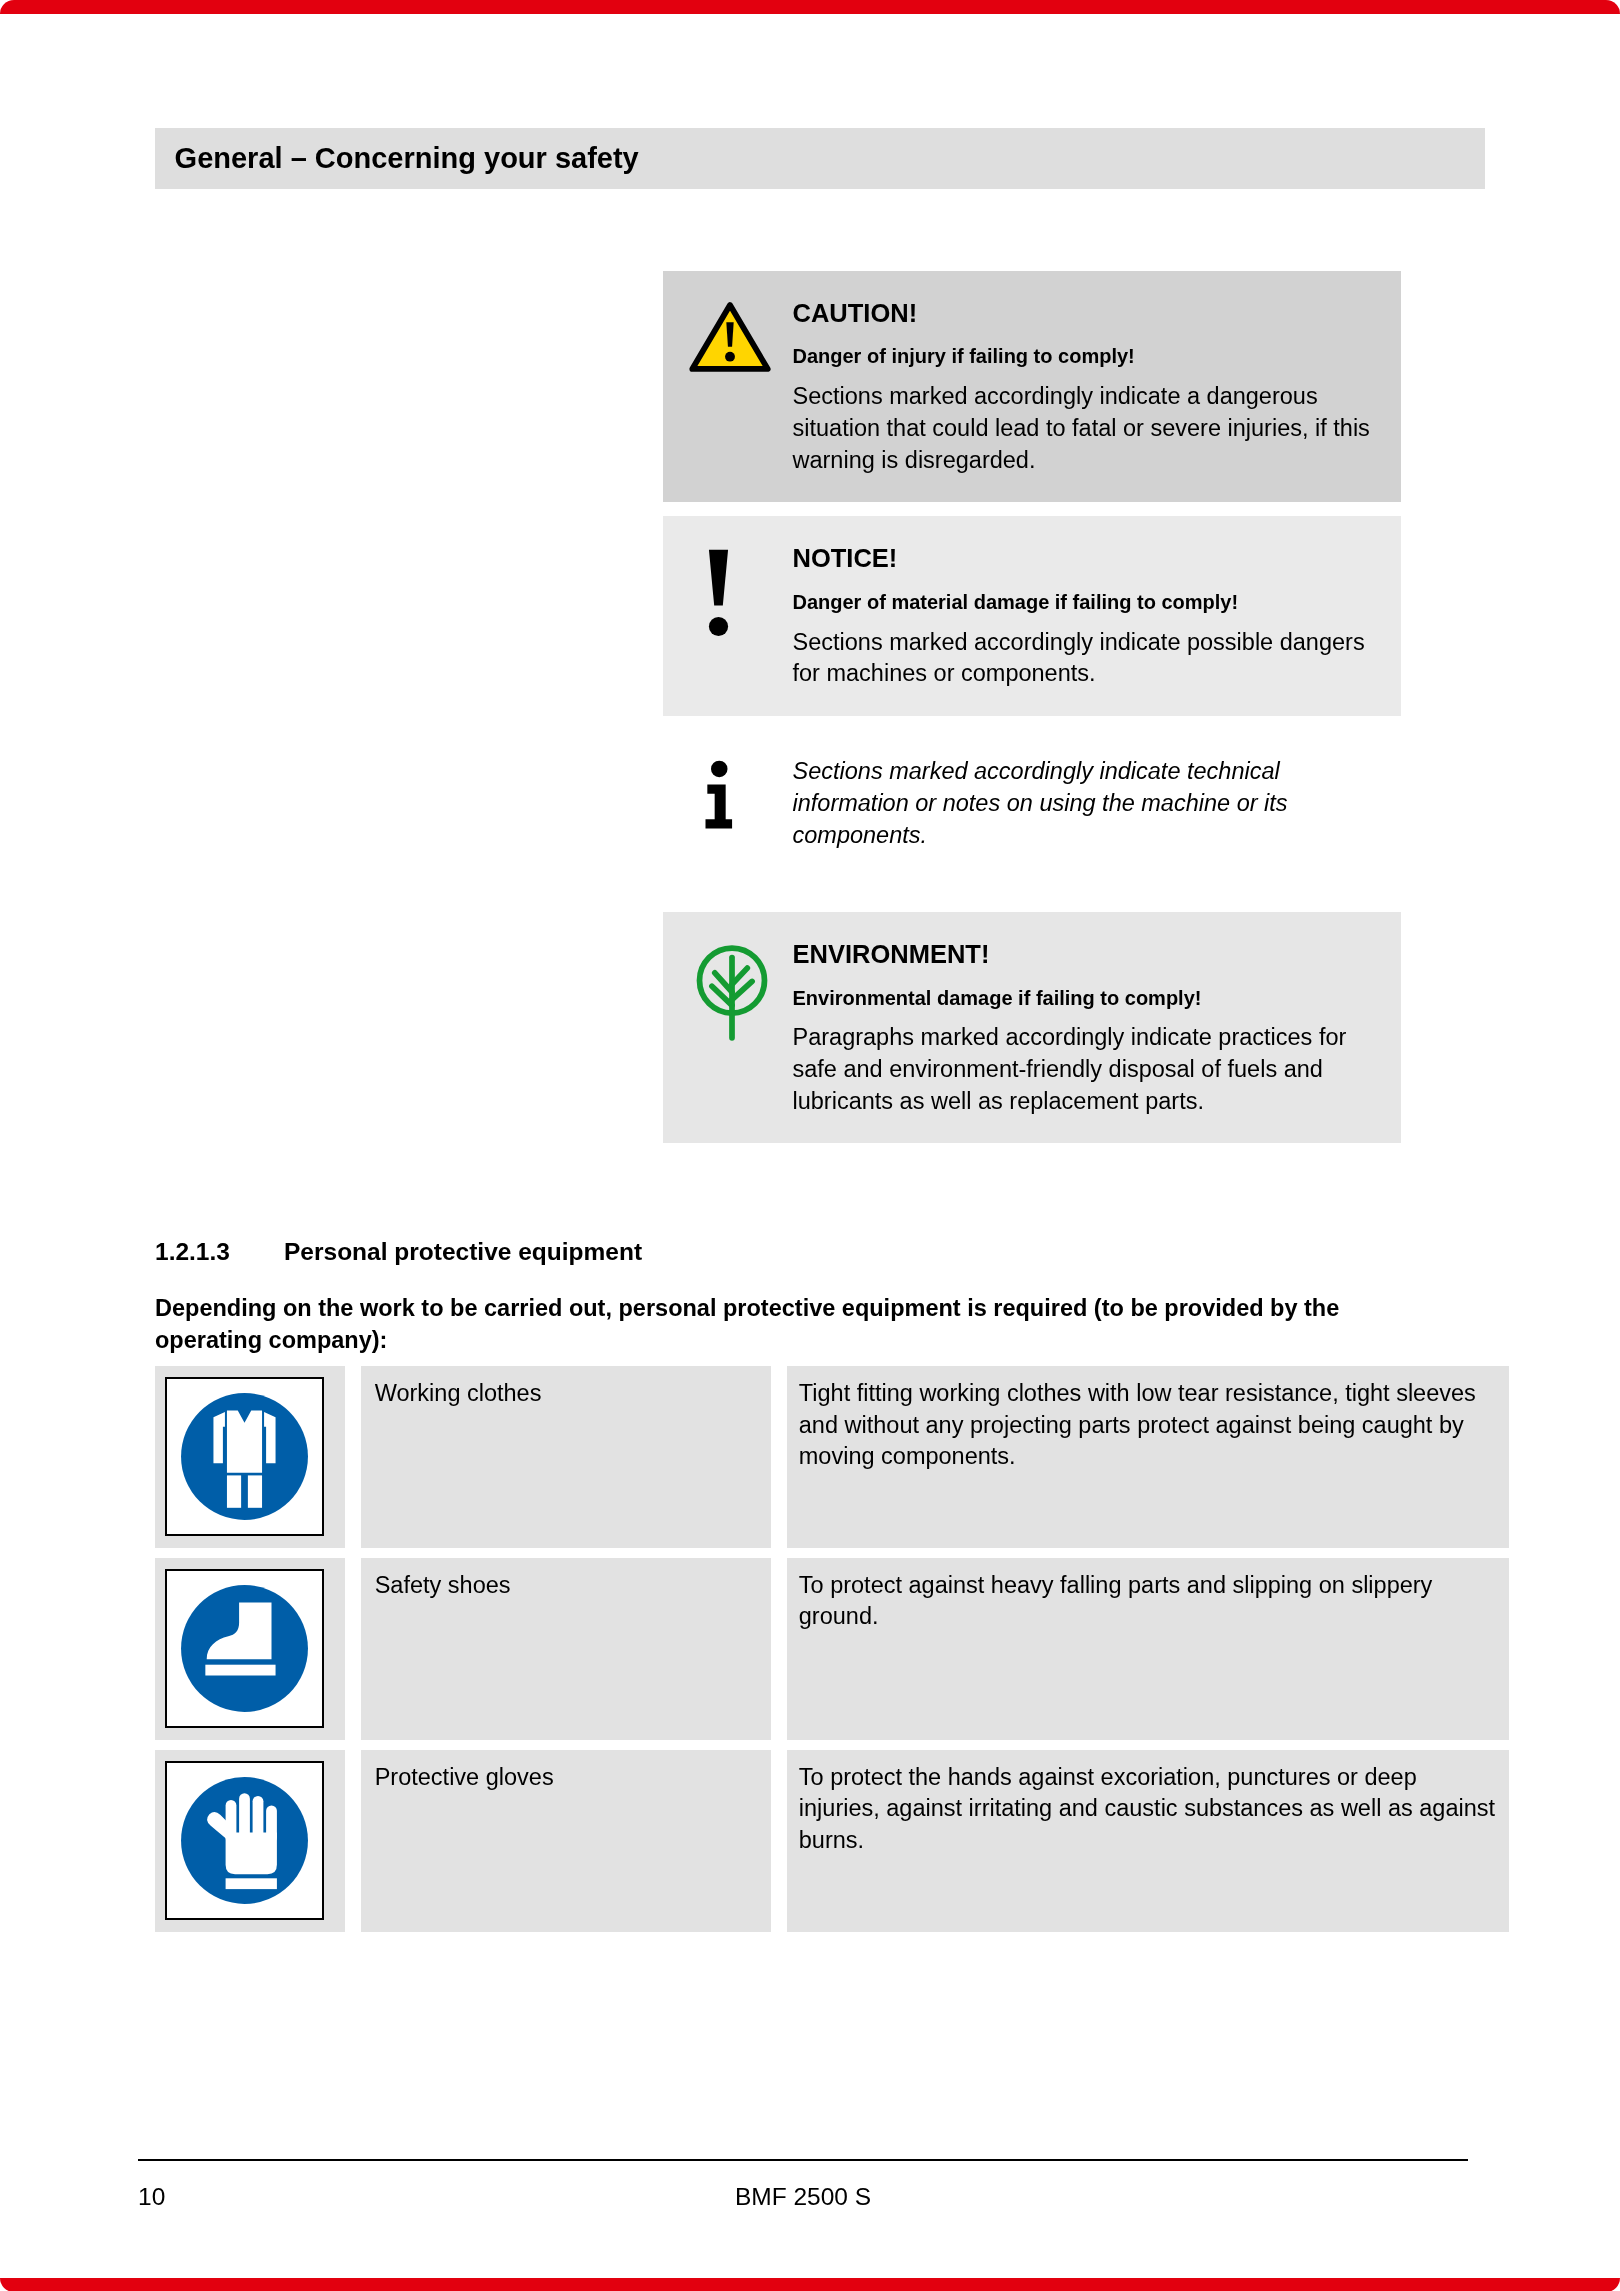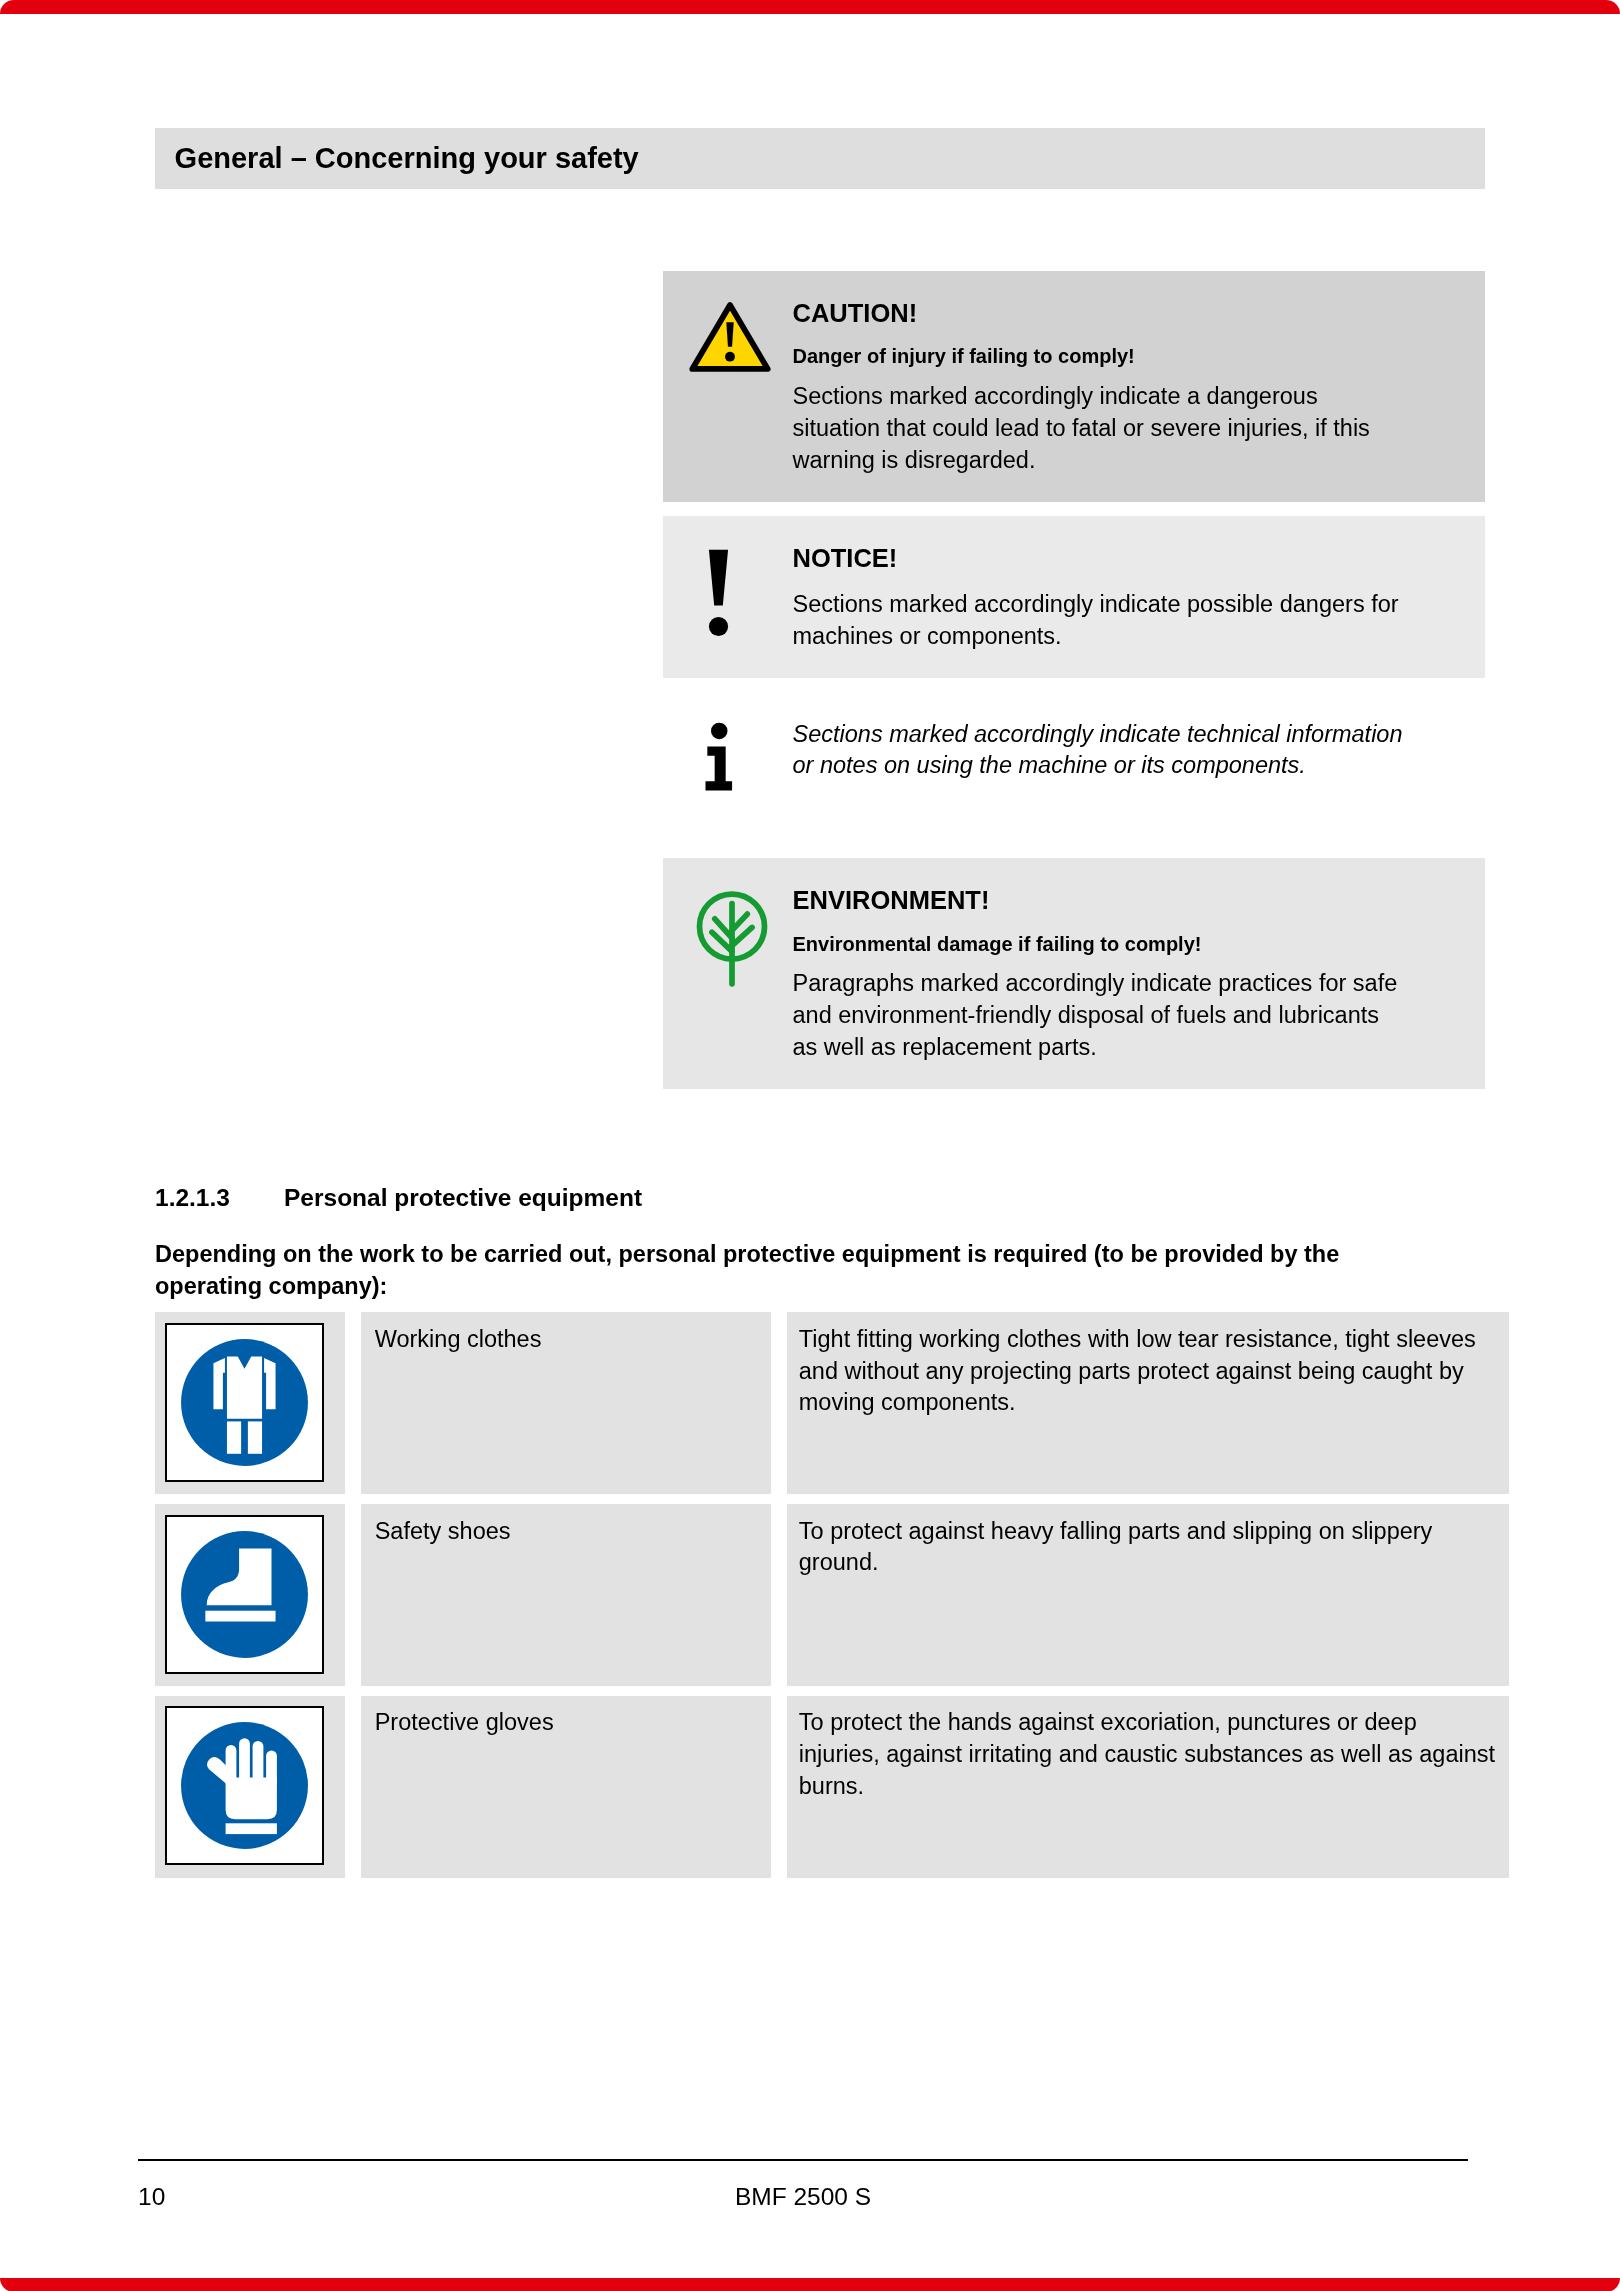--- a/index.html
+++ b/index.html
@@ -35,21 +35,21 @@
     display: flex;
     align-items: center;
     padding-left: 19.6px;
     font-size: 29px;
     font-weight: bold;
   }
 
   
   .notice-block {
     margin-left: 508px;
-    width: 822px;
+    width: 738px;
     display: flex;
     padding: 25.5px 27.4px 25.5px 25.5px;
   }
   .notice-block.caution { background: var(--caution-gray, #d2d2d2); margin-top: 82px; }
   .notice-block.notice  { background: var(--notice-gray, #eaeaea); margin-top: 14.7px; }
   .notice-block.info    { background: transparent; margin-top: 29px; padding-top: 11.8px; padding-bottom: 11.8px; }
   .notice-block.environment { background: var(--environment-gray, #e6e6e6); margin-top: 49px; }
 
   .icon-col { flex: 0 0 104px; padding-top: 3.9px; }
   .text-col { flex: 1; max-width: 617px; }
@@ -146,20 +146,21 @@
 
     <section class="notice-block notice">
       <div class="icon-col">
         <svg width="29" height="92" viewBox="0 0 30 96" aria-hidden="true" style="margin-left:15.7px;">
           <path d="M5 4 H25 L19.5 62 H10.5 Z" fill="#000"></path>
           <circle cx="15" cy="84" r="10" fill="#000"></circle>
         </svg>
       </div>
       <div class="text-col">
         <p class="nb-title">NOTICE!</p>
+        <p class="nb-sub">Danger of material damage if failing to comply!</p>
         <p class="nb-body">Sections marked accordingly indicate possible dangers for machines or components.</p>
       </div>
     </section>
 
     <section class="notice-block info">
       <div class="icon-col">
         <svg width="33" height="71" viewBox="0 0 36 76" aria-hidden="true" style="margin-left:11.8px;">
           <circle cx="21" cy="9" r="9" fill="#000"></circle>
           <path d="M8 26 H28 V64 H35 V74 H6 V64 H16 V36 H8 Z" fill="#000"></path>
         </svg>

